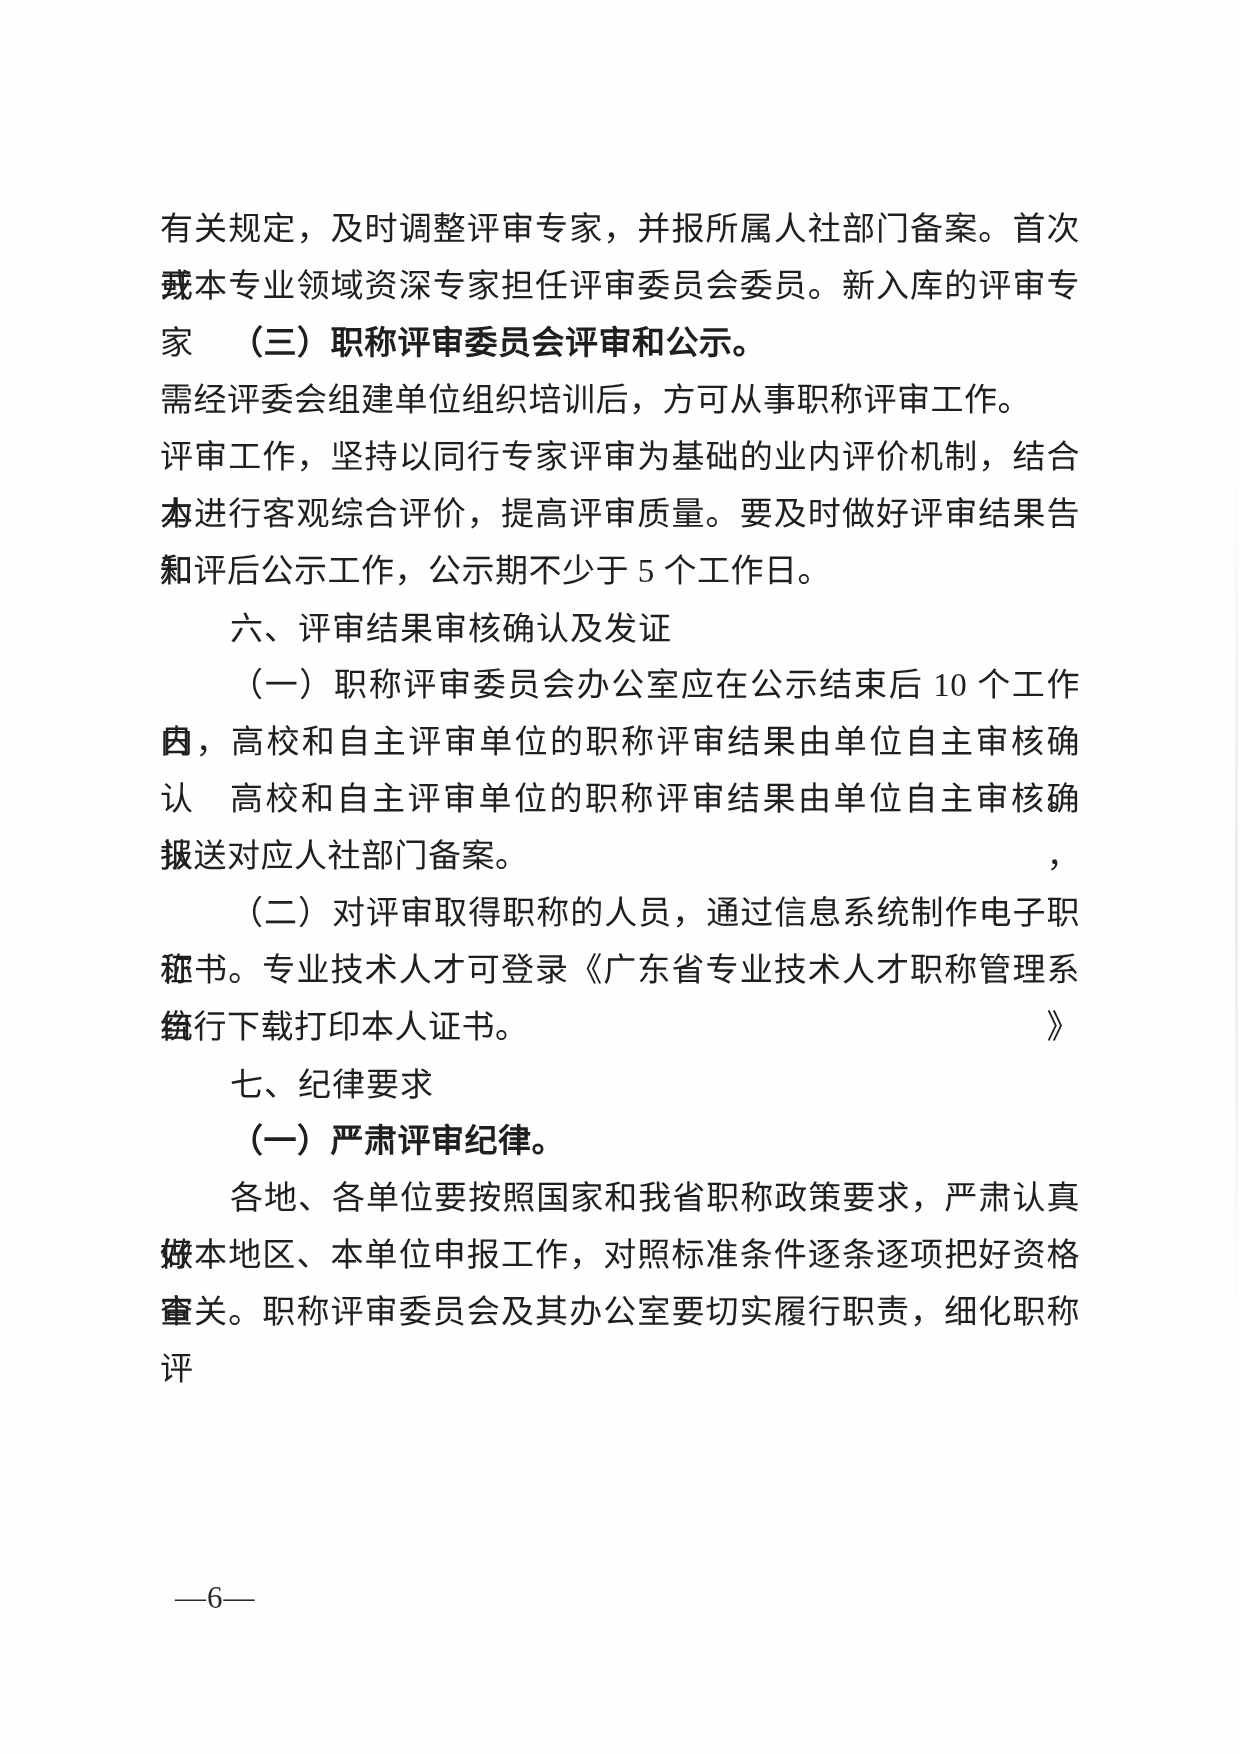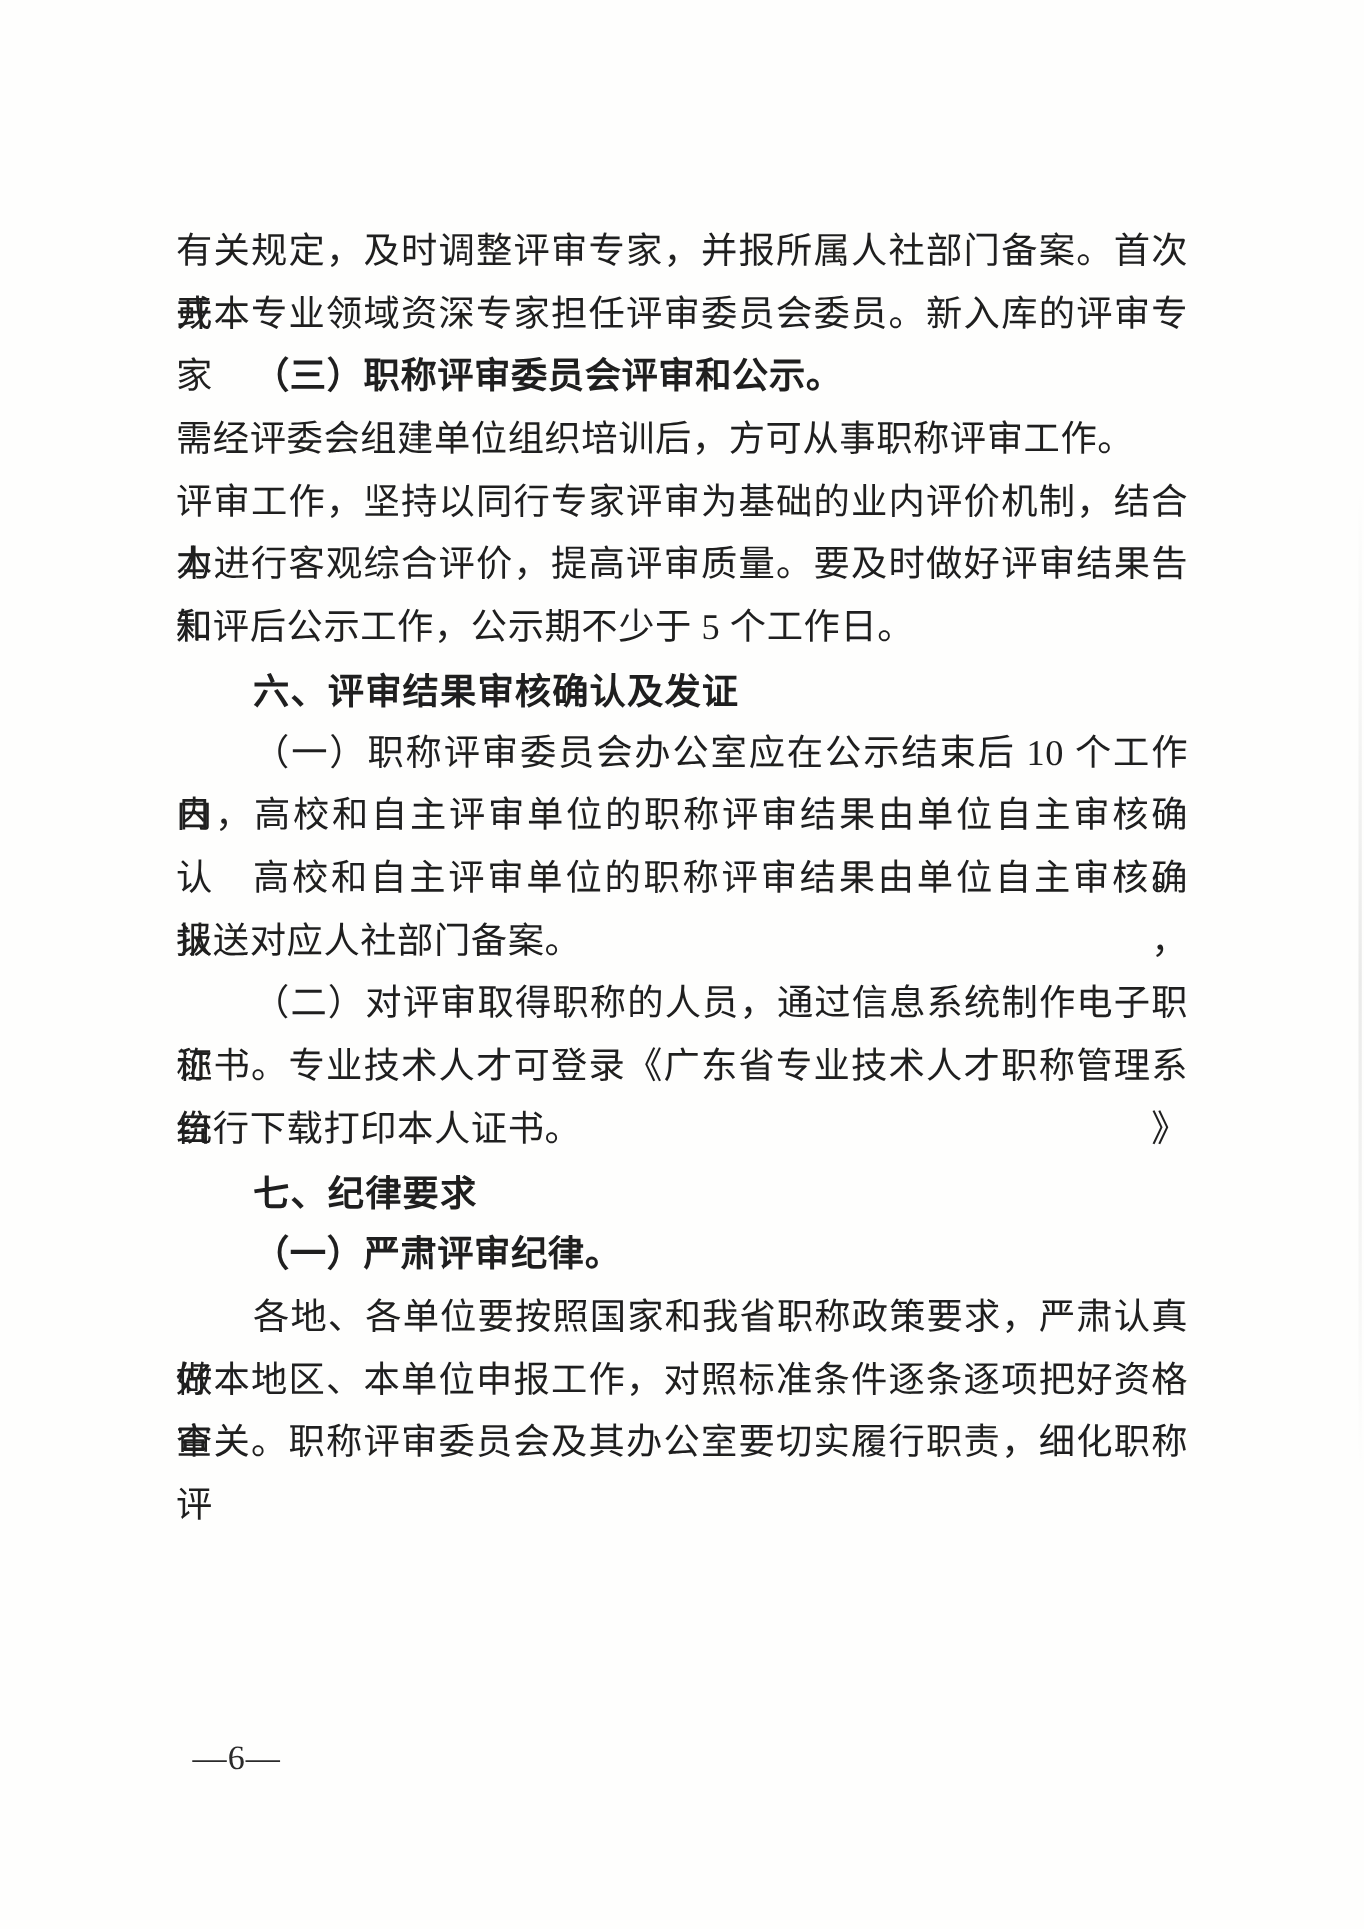--- a/index.html
+++ b/index.html
@@ -51,21 +51,21 @@
   }
   .line.indent {
     text-indent: 70px;
   }
   
   .line.h-kai {
     font-weight: 700;
   }
   
   .line.h-hei {
-    font-weight: 700;
+    font-weight: 400;
     font-family: "Liberation Sans", sans-serif;
     letter-spacing: 1px;
   }
   .pagenum {
     position: absolute;
     left: 175px;
     top: 1580px;
     font-size: 31px;
     letter-spacing: 1px;
     color: #2a2a2a;

